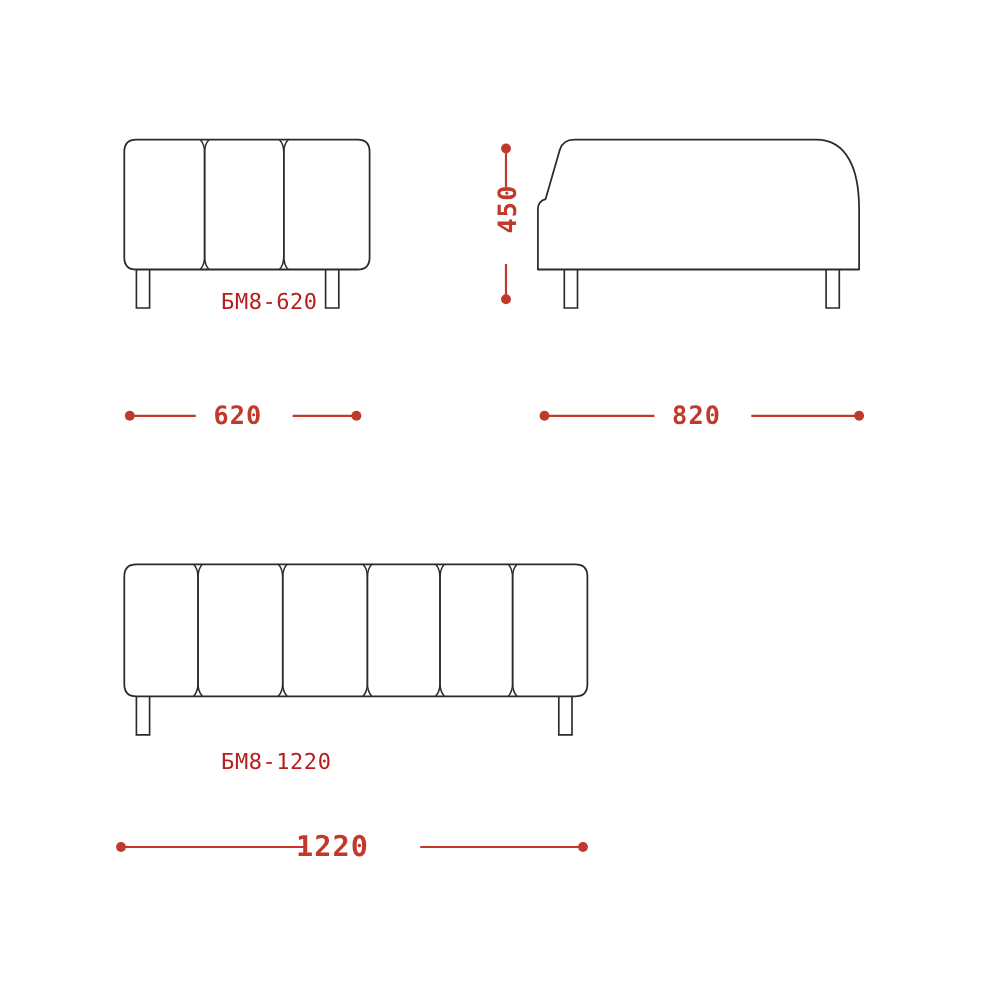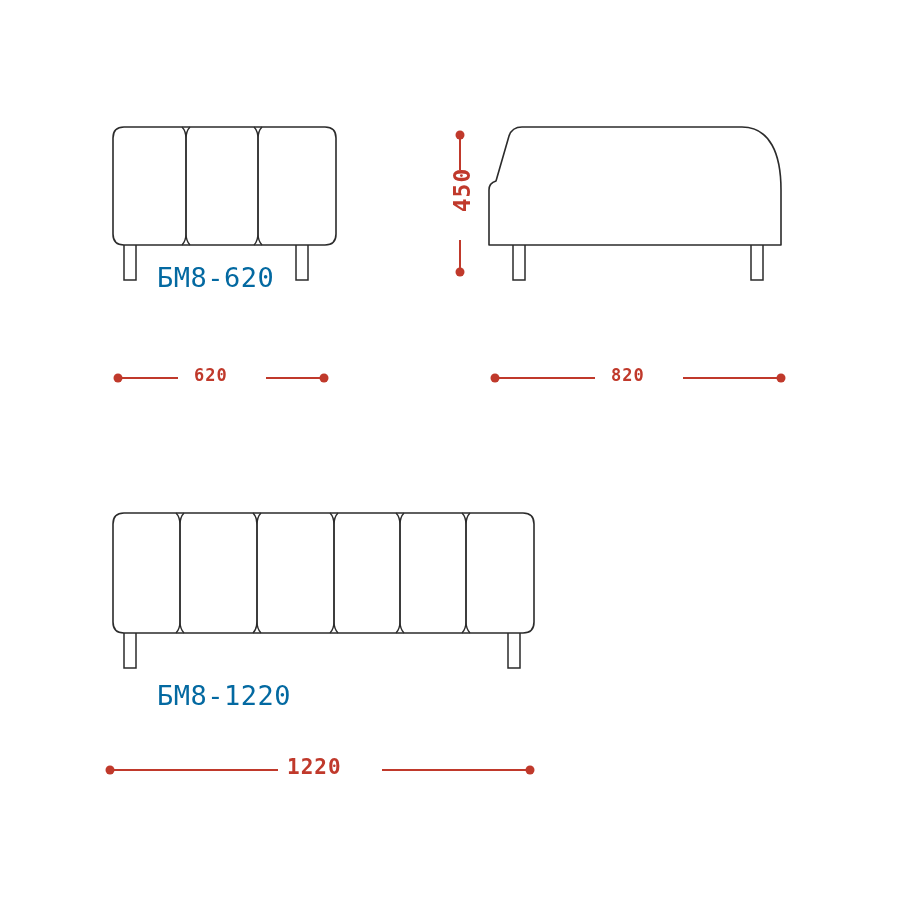--- a/index.html
+++ b/index.html
@@ -25,26 +25,27 @@
     left: 0; top: 0;
     width: 900px;
     height: 900px;
   }
   .label {
     position: absolute;
     font-family: "DejaVu Sans Mono", monospace;
     white-space: nowrap;
   }
   .model-label {
-    font-size: 27px;
+    font-size: 20px;
     letter-spacing: 0.5px;
-    color: #0369a1;
+    color: #b91c1c;
+    margin-left: 44px;
   }
   .dim-label {
-    font-size: 17px;
+    font-size: 23px;
     font-weight: bold;
     letter-spacing: 1px;
     color: #c0392b;
   }
   .dim-label-vert {
     font-size: 23px;
     font-weight: bold;
     letter-spacing: 1px;
     color: #c0392b;
     transform: rotate(-90deg);
@@ -149,15 +150,15 @@
   <div class="label model-label" style="left:157px; top:262px;">БМ8-620</div>
 
   <div class="label dim-label" style="left:194px; top:365px;">620</div>
 
   <div class="label dim-label-vert" style="left:434px; top:177px; width:56px; text-align:center;">450</div>
 
   <div class="label dim-label" style="left:611px; top:365px;">820</div>
 
   <div class="label model-label" style="left:157px; top:680px;">БМ8-1220</div>
 
-  <div class="label dim-label" style="left:287px; top:755px; font-size:21px;">1220</div>
+  <div class="label dim-label" style="left:269px; top:755px; font-size:26px;">1220</div>
 
 </div>
 
 </body></html>

